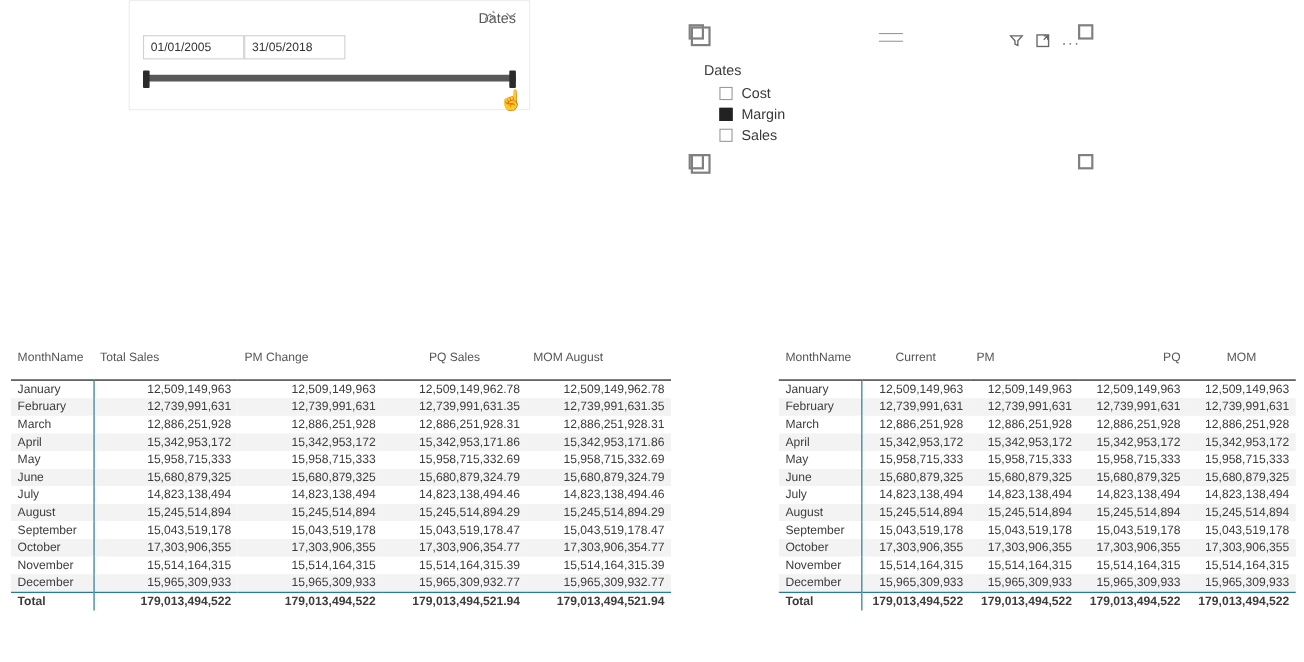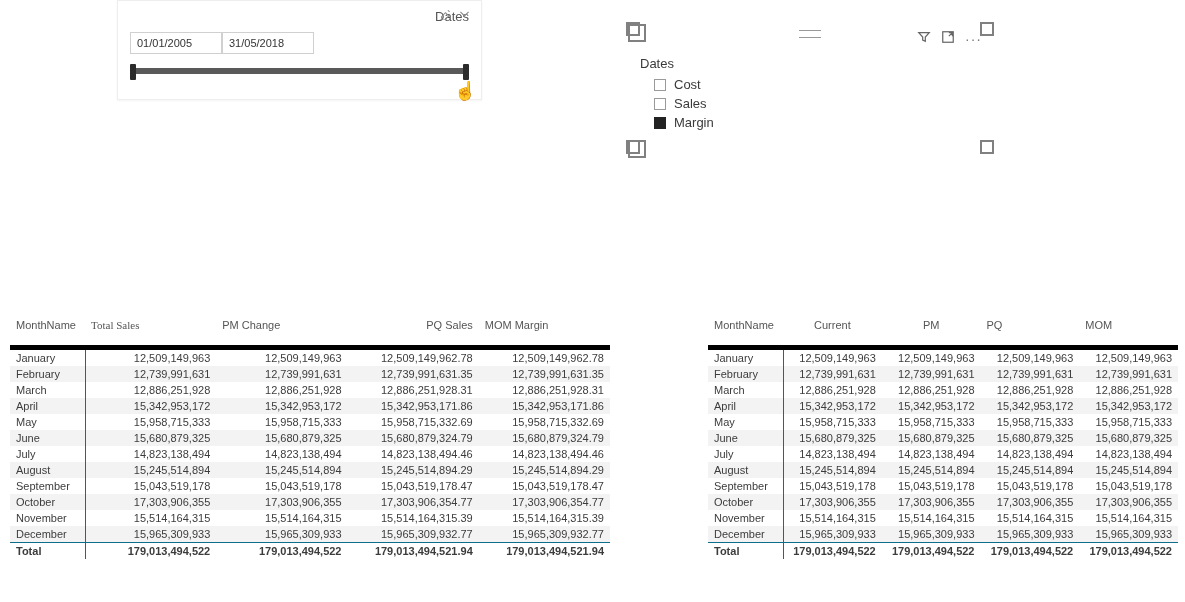--- a/index.html
+++ b/index.html
@@ -124,21 +124,21 @@
     white-space: nowrap;
   }
   .matrix td {
     padding: 2px 6px;
     text-align: right;
     white-space: nowrap;
     overflow: hidden;
   }
   .matrix td.month { text-align: left; }
   .matrix tbody tr:nth-child(even) { background:#f3f3f3; }
-  .matrix tbody tr:first-child td { border-top: 5px solid #000000; }
+  .matrix tbody tr:first-child td { border-top: 1px solid #000000; }
   .matrix td.col-start { border-left: 1px solid #0f6e8c; }
   .matrix tr.total td {
     font-weight: 700;
     border-top: 1px solid #0f6e8c;
     background:#ffffff;
   }
 
   
   .cursor-hand {
     position:absolute;
@@ -201,47 +201,47 @@
     <span style="letter-spacing:1px;font-size:14px;line-height:10px;">···</span>
   </div>
   <div class="name-body">
     <div class="name-title">Dates</div>
     <ul class="slicer-items">
       <li>
         <span class="chk"></span>
         <span>Cost</span>
       </li>
       <li>
+        <span class="chk filled"></span>
+        <span>Margin</span>
+      </li>
+      <li>
         <span class="chk"></span>
         <span>Sales</span>
-      </li>
-      <li>
-        <span class="chk filled"></span>
-        <span>Margin</span>
       </li>
     </ul>
   </div>
 </div>
 
 <div class="matrix left">
   <table>
     <colgroup>
         <col style="width:75px">
         <col>
         <col>
         <col>
         <col>
       </colgroup>
     <thead>
         <tr id="hdr-left">
           <th>MonthName</th>
-          <th style="text-align: left; font-family: Liberation Serif, serif;">Total Sales</th>
+          <th style="text-align: left;">Total Sales</th>
           <th style="text-align: left;">PM Change</th>
-          <th style="text-align: right;">PQ Sales</th>
-          <th style="text-align: left;">MOM Margin</th>
+          <th style="text-align: center;">PQ Sales</th>
+          <th style="text-align: left;">MOM August</th>
         </tr>
       </thead>
     <tbody id="body-left">
         <tr>
           <td class="month">January</td>
           <td class="col-start">12,509,149,963</td>
           <td>12,509,149,963</td>
           <td>12,509,149,962.78</td>
           <td>12,509,149,962.78</td>
         </tr>
@@ -339,23 +339,23 @@
         <col style="width:75px">
         <col>
         <col>
         <col>
         <col>
       </colgroup>
     <thead>
         <tr id="hdr-right">
           <th>MonthName</th>
           <th style="text-align: center;">Current</th>
-          <th style="text-align: center;">PM</th>
-          <th style="text-align: left;">PQ</th>
-          <th style="text-align: left;">MOM</th>
+          <th style="text-align: left;">PM</th>
+          <th style="text-align: right;">PQ</th>
+          <th style="text-align: center;">MOM</th>
         </tr>
       </thead>
     <tbody id="body-right">
         <tr>
           <td class="month">January</td>
           <td class="col-start">12,509,149,963</td>
           <td>12,509,149,963</td>
           <td>12,509,149,963</td>
           <td>12,509,149,963</td>
         </tr>

